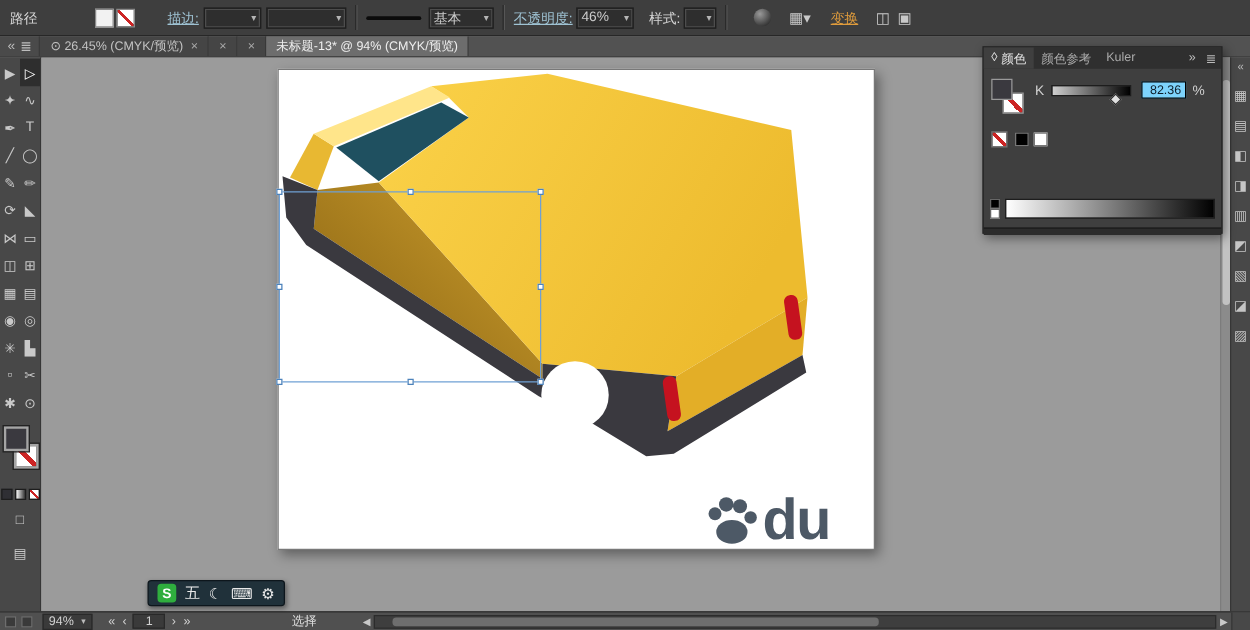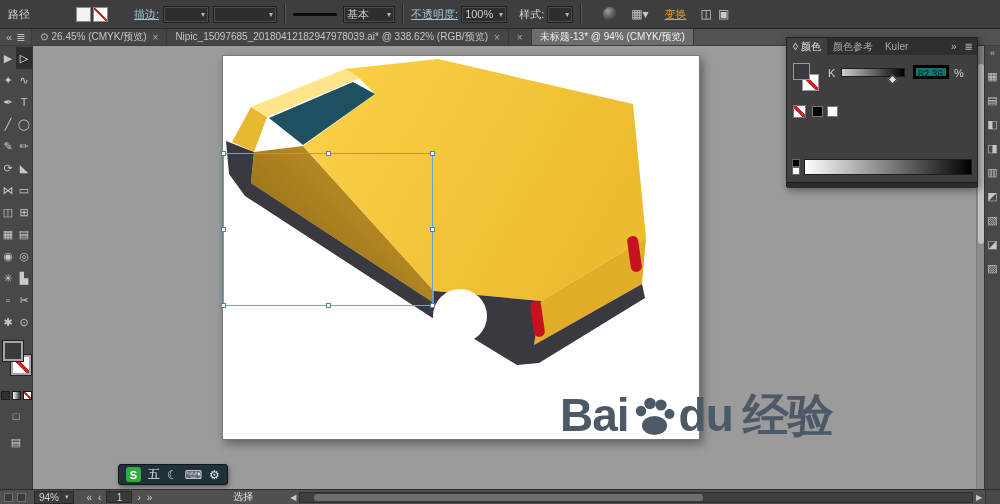--- a/index.html
+++ b/index.html
@@ -78,22 +78,22 @@
   .cp-ovf,.cp-menu{margin-left:auto;color:#bbb;padding:0 4px;display:flex;align-items:center;cursor:pointer}
   .cp-menu{margin-left:0}
   .cp-body{position:relative;height:127px}
   #cp-fill{position:absolute;left:6px;top:8px;width:17px;height:17px;background:var(--c-chassis);border:1px solid #9a9a9a;z-index:2}
   #cp-stroke{position:absolute;left:15px;top:19px;width:17px;height:17px;border:1px solid #9a9a9a;
     background:linear-gradient(45deg,#fff 42%,#cc2424 42%,#cc2424 58%,#fff 58%)}
   .cp-k{position:absolute;left:41px;top:12px;color:#d0d0d0}
   .cp-track{position:absolute;left:54px;top:13px;width:64px;height:9px;border:1px solid #1d1d1d;
     background:linear-gradient(to right,#cfcfcf,#000)}
   #k-handle{position:absolute;top:7px;width:7px;height:7px;background:#e0e0e0;border:1px solid #2a2a2a;transform:rotate(45deg)}
-  .cp-val{position:absolute;left:126px;top:10px;width:36px;height:14px;background:#0f766e;color:#0e1e2a;
-    font-size:10px;text-align:right;padding:1px 3px 0 0;border:3px solid #000000}
+  .cp-val{position:absolute;left:126px;top:10px;width:36px;height:14px;background:#7dd3fc;color:#0e1e2a;
+    font-size:10px;text-align:right;padding:1px 3px 0 0;border:1px solid #000000}
   .cp-pct{position:absolute;left:167px;top:12px;color:#d0d0d0}
   .cp-none{position:absolute;left:6px;top:50px;width:13px;height:13px;border:1px solid #777;
     background:linear-gradient(45deg,#fff 40%,#cc2424 40%,#cc2424 60%,#fff 60%)}
   .cp-black{position:absolute;left:25px;top:51px;width:11px;height:11px;background:#000;border:1px solid #777}
   .cp-white{position:absolute;left:40px;top:51px;width:11px;height:11px;background:#fff;border:1px solid #777}
   .cp-ministack{position:absolute;left:5px;top:104px;width:9px;height:17px}
   .cp-ministack i{display:block;width:8px;height:8px;border:1px solid #666}
   .cp-ministack i:first-child{background:#000}.cp-ministack i:last-child{background:#fff}
   .cp-ramp{position:absolute;left:17px;top:104px;width:168px;height:16px;border:1px solid #1d1d1d;
     background:linear-gradient(to right,#ffffff,#000000)}
@@ -155,21 +155,21 @@
       </span>
     <span class="sep"></span>
     <span class="brush-line"></span>
     <span class="combo" style="margin-left:6px;min-width:52px">
       <span>基本</span>
         <span class="arr">▾</span>
     </span>
     <span class="sep"></span>
     <span class="link">不透明度:</span>
     <span class="combo" style="margin-left:3px;min-width:46px">
-      <span>100%</span>
+      <span>46%</span>
         <span class="arr">▾</span>
     </span>
     <span class="lbl" style="margin-left:12px">样式:</span>
     <span class="combo" style="width:26px;margin-left:3px">
         <span></span>
         <span class="arr">▾</span>
       </span>
     <span class="sep"></span>
     <span class="sphere" style="margin-left:14px"></span>
     <span class="bar-ic" style="margin-left:14px">▦▾</span>
@@ -182,21 +182,20 @@
     <div id="tab-controls">
       <span>«</span>
       <span>≣</span>
     </div>
     <div id="doc-tabs" style="display:flex">
         <div class="tab">
           <span>⊙ 26.45% (CMYK/预览)</span>
           <span class="x">×</span>
         </div>
         <div class="tab">
-          <span>Nipic_15097685_20180412182947978039.ai* @ 338.62% (RGB/预览)</span>
           <span class="x">×</span>
         </div>
         <div class="tab">
           <span class="x">×</span>
         </div>
         <div class="tab active">
           <span>未标题-13* @ 94% (CMYK/预览)</span>
         </div>
       </div>
   </div>
@@ -330,30 +329,28 @@
         <div class="dock-ic">▥</div>
         <div class="dock-ic">◩</div>
         <div class="dock-ic">▧</div>
         <div class="dock-ic">◪</div>
         <div class="dock-ic">▨</div>
       </div>
   </div>
 
   <div id="watermark">
     <div id="wm-logo">
-      <span>Bai</span>
       <svg id="wm-paw" width="44" height="40" viewBox="0 0 44 40">
         <circle cx="9" cy="15" r="5.2" fill="#4d5966"></circle>
         <circle cx="18" cy="7.5" r="5.8" fill="#4d5966"></circle>
         <circle cx="29" cy="9" r="5.6" fill="#4d5966"></circle>
         <circle cx="37.5" cy="18" r="5" fill="#4d5966"></circle>
         <ellipse cx="22.5" cy="29.5" rx="12.5" ry="9.5" fill="#4d5966"></ellipse>
       </svg>
       <span>du</span>
-      <span class="cn">经验</span>
     </div>
   </div>
 
   <div id="ime">
     <span id="ime-items" style="display:flex;align-items:center;gap:7px">
         <span class="ime-s">S</span>
         <span class="ime-item">五</span>
         <span class="ime-item">☾</span>
         <span class="ime-item">⌨</span>
         <span class="ime-item">⚙</span>

